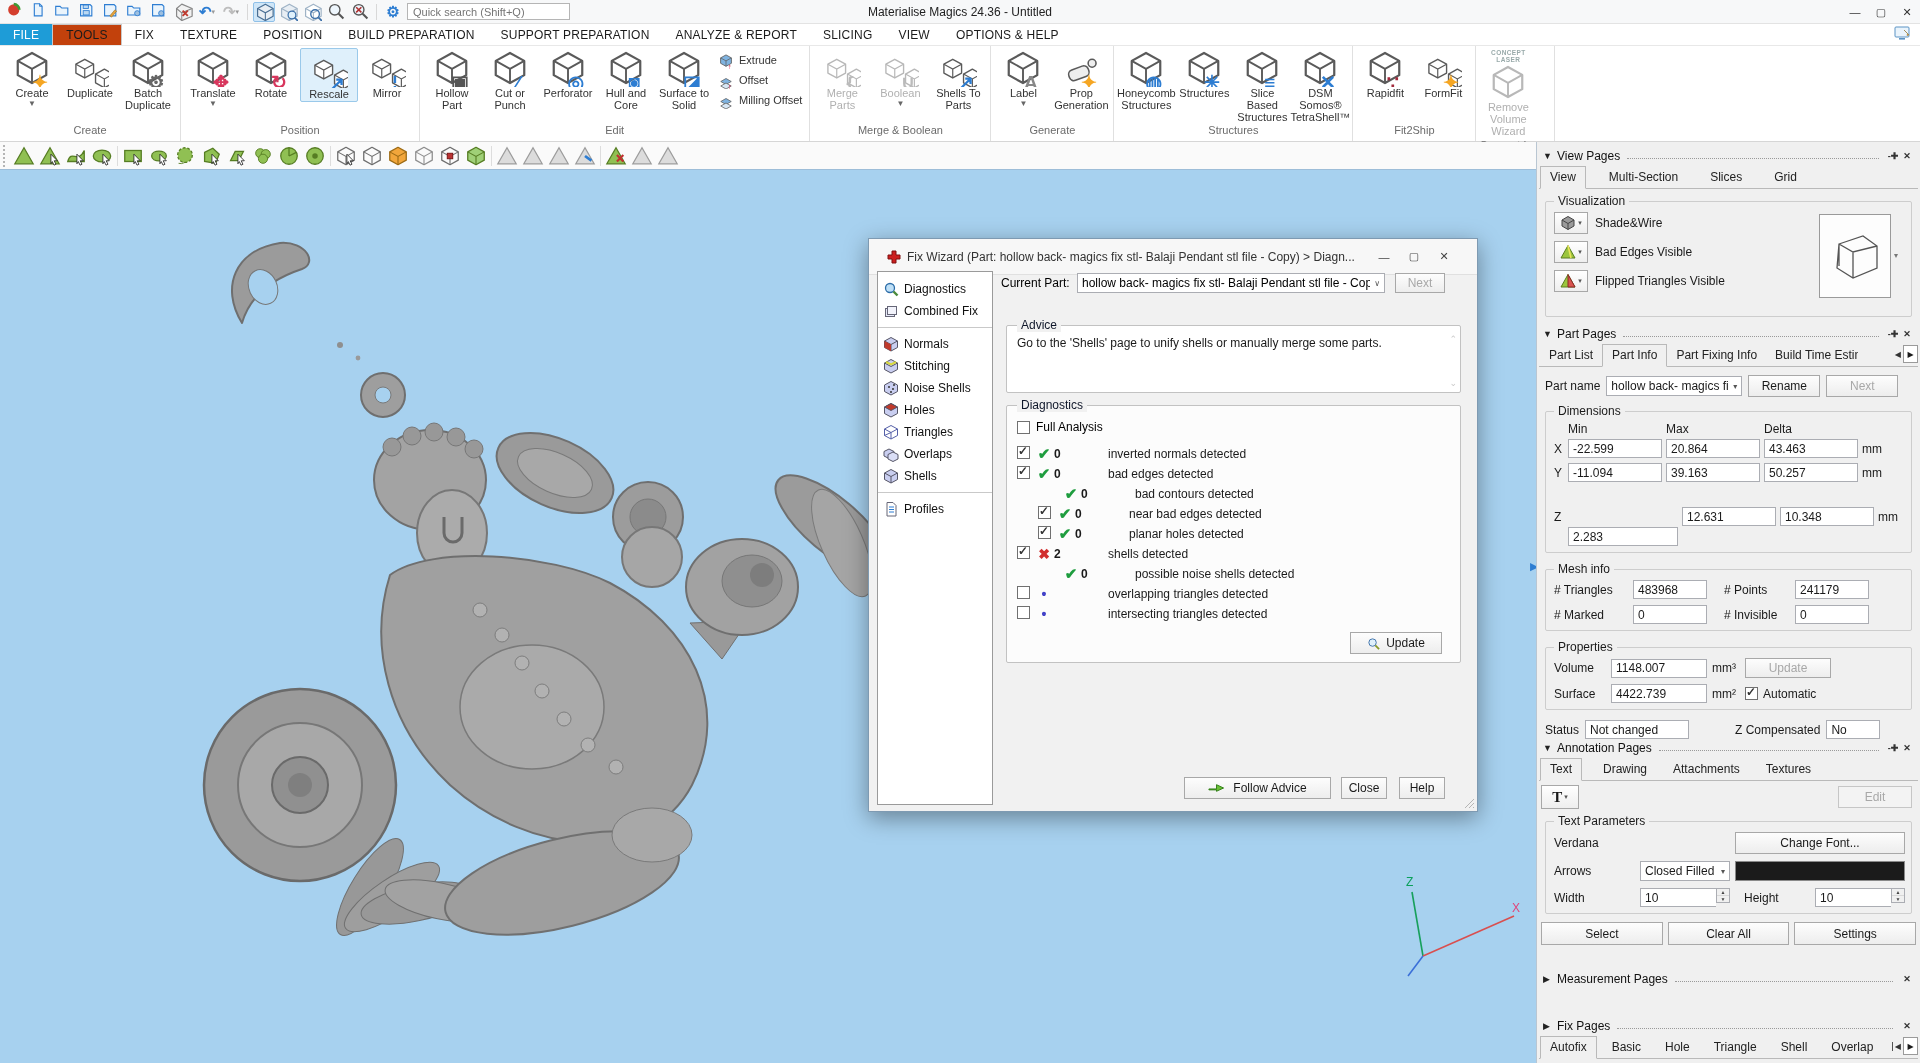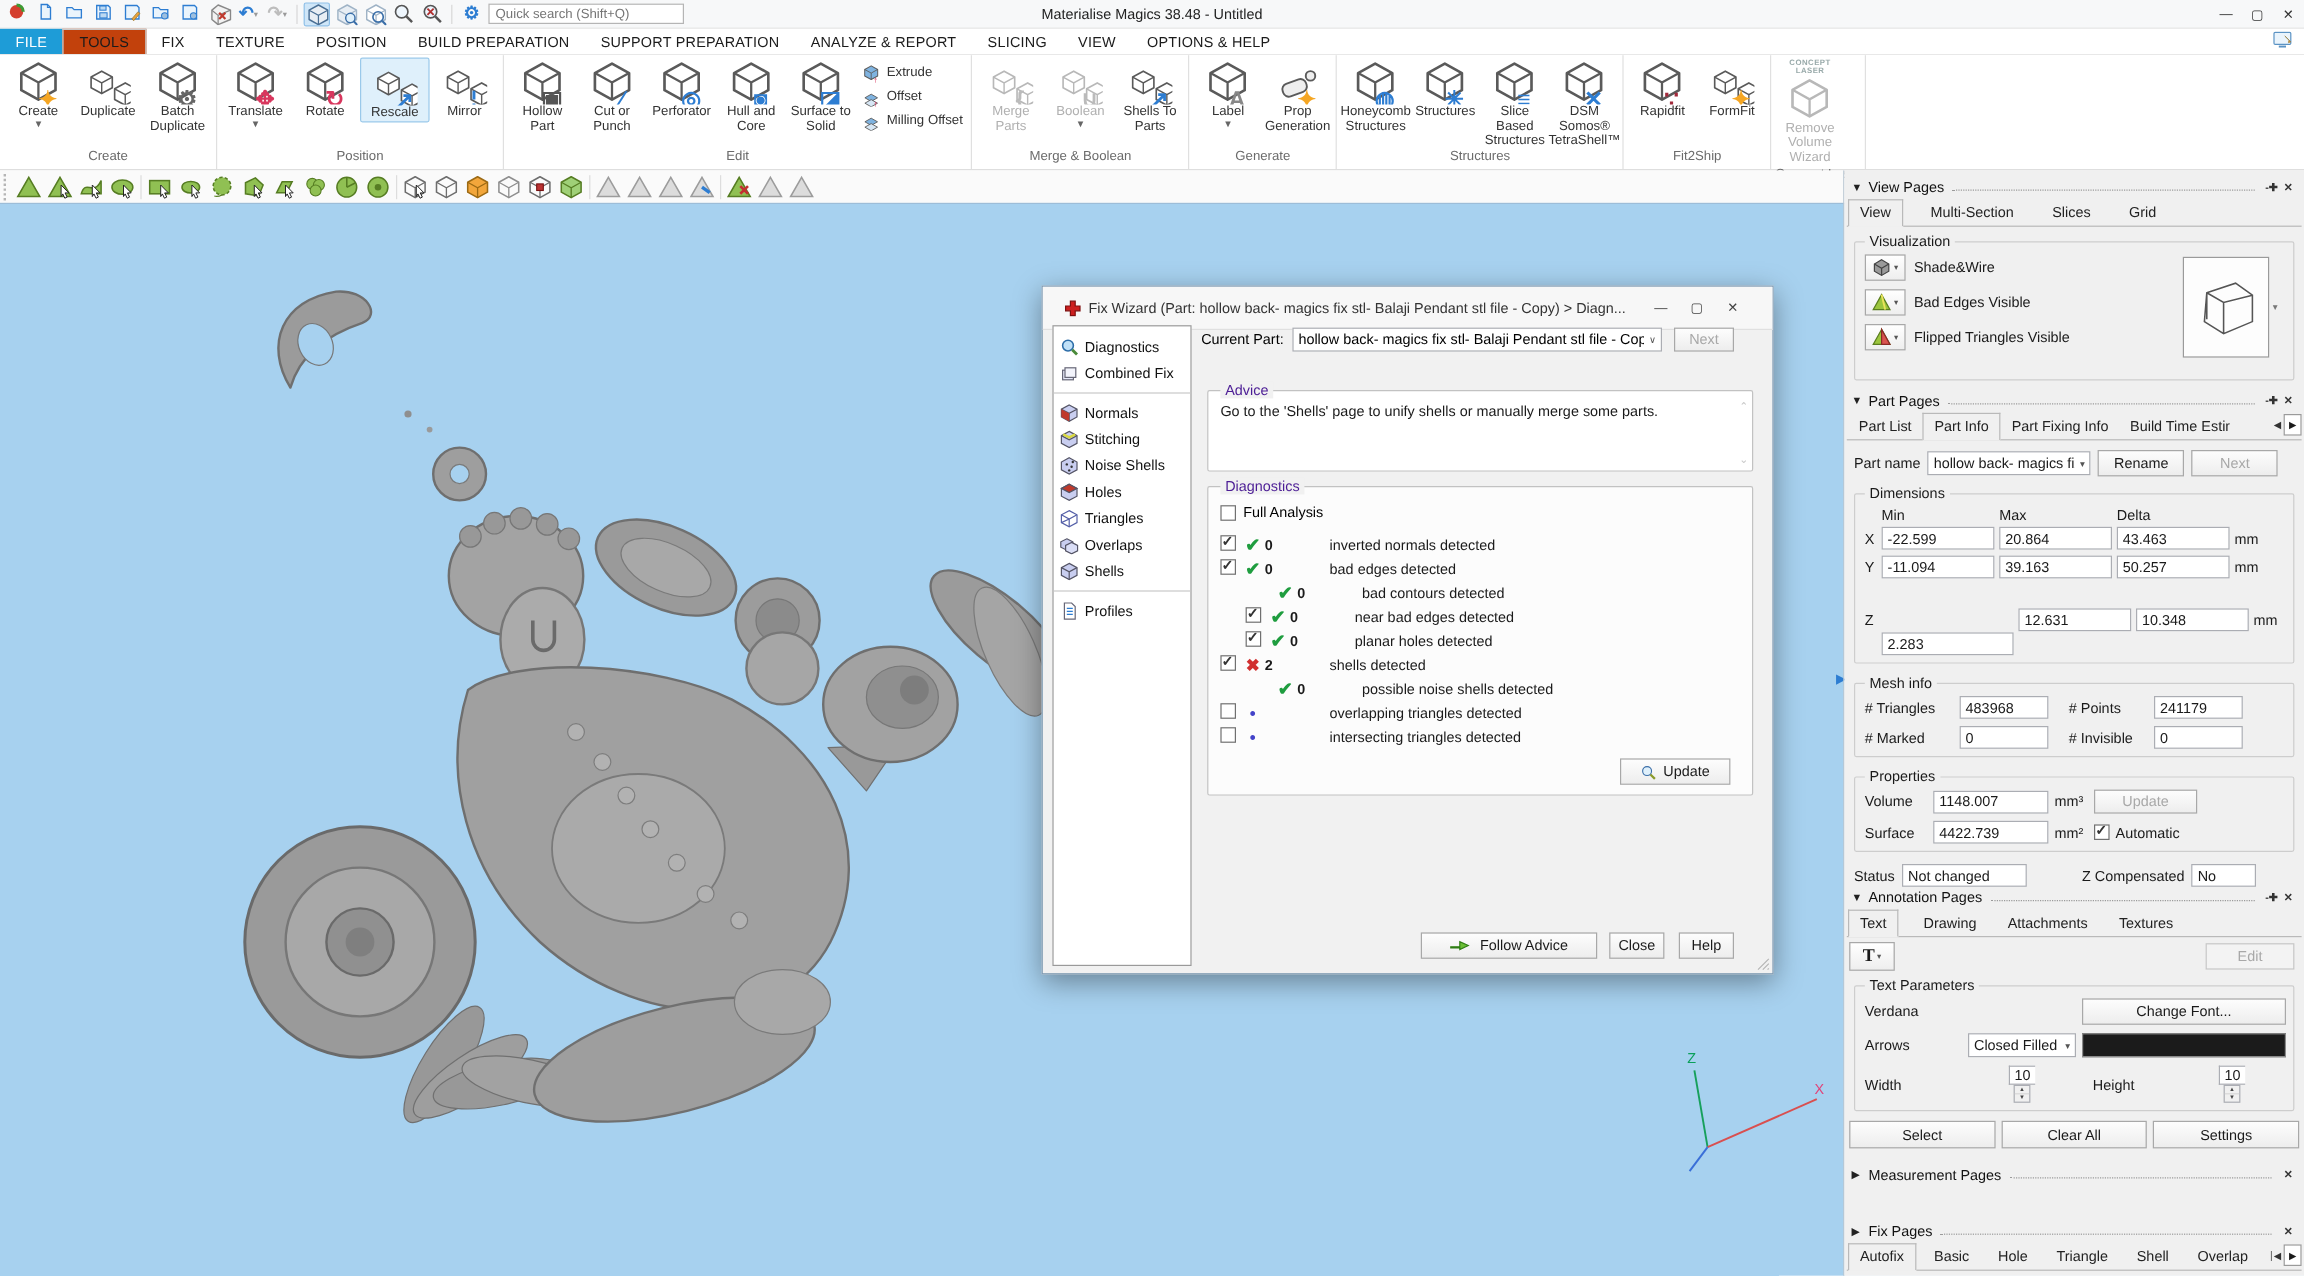--- a/index.html
+++ b/index.html
@@ -69,40 +69,40 @@
   .gb .gl { position:absolute; top:-8px; left:8px; background:#f0f0f0; padding:0 4px; font-size:12px; color:#1a1a1a; }
   .inp { background:#fff; border:1px solid #abadb3; height:19px; font-size:12px; padding:0 4px; display:flex; align-items:center; white-space:nowrap; overflow:hidden; }
   .btn { background:linear-gradient(#fdfdfd,#ededed); border:1px solid #a8a8a8; font-size:12px; color:#1a1a1a; display:inline-flex; align-items:center; justify-content:center; height:22px; }
   .btn.dis { color:#a8a8a8; }
   .combo { background:#fff; border:1px solid #abadb3; height:20px; display:flex; align-items:center; font-size:12px; padding:0 4px; }
   .combo .cv { flex:1; white-space:nowrap; overflow:hidden; }
   .combo .cc { font-size:8px; color:#555; padding-left:4px; }
   .row { display:flex; align-items:center; }
   .cb { width:13px; height:13px; border:1px solid #707070; background:#fff; display:inline-block; position:relative; flex:none; }
   .cb.ck::after { content:"✓"; position:absolute; left:0px; top:-3px; font-size:12px; color:#333; font-weight:bold; }
-  .spin { display:flex; align-items:center;flex-direction:column; }
+  .spin { display:flex; align-items:flex-start; }
   .spin .inp { flex:1; border-right:none; }
   .spin .sb { width:14px; border:1px solid #abadb3; display:flex; flex-direction:column; }
   .spin .sb span { flex:1; font-size:5px; display:flex; align-items:center; justify-content:center; color:#444; border-bottom:1px solid #d8d8d8; }
   .spin .sb span:last-child { border-bottom:none; }
   .viz-row { display:flex; align-items:center; gap:7px; margin-bottom:7px; }
   .viz-btn { width:34px; height:22px; border:1px solid #a8a8a8; background:linear-gradient(#fff,#eee); display:flex; align-items:center; justify-content:center; gap:2px; }
   .viz-btn .vc { font-size:7px; color:#555; }
 
   
   #dialog { position:absolute; left:868px; top:238px; width:610px; height:574px; background:#f1f1f1; border:1px solid #7e9ab2; box-shadow:0 6px 22px rgba(0,0,0,.38); z-index:50; font-size:12px; }
   #dlg-title { height:36px; background:#f7f7f7; border-bottom:1px solid #e0e0e0; display:flex; align-items:center; padding:0 18px; }
   #dlg-title .dtx { flex:1; font-size:12px; color:#333; white-space:nowrap; overflow:hidden; margin-left:6px; }
   .dwc { width:30px; height:22px; display:flex; align-items:center; justify-content:center; font-size:11px; color:#444; }
   #dlg-nav { position:absolute; left:8px; top:32px; width:116px; height:534px; background:#fff; border:1px solid #9a9a9a; padding-top:6px; }
   .nav-item { display:flex; align-items:center; gap:5px; height:22px; padding:0 5px; font-size:12px; color:#111; }
   .nav-sep { height:1px; background:#c9c9c9; margin:5px 0; }
   #dlg-content { position:absolute; left:132px; top:30px; width:470px; height:536px; }
   .dgb { border:1px solid #c2c2c2; border-radius:2px; position:absolute; background:#fcfcfc; }
-  .dgb .gl { position:absolute; top:-8px; left:10px; background:#f1f1f1; padding:0 4px; font-size:12px; color:#4c1d95; }
+  .dgb .gl { position:absolute; top:-8px; left:10px; background:#f1f1f1; padding:0 4px; font-size:12px; color:#0f172a; }
   .drow { display:flex; align-items:center; height:20px; margin-left:10px; }
   .drow .st { width:20px; font-weight:bold; text-align:center; flex:none; }
   .st.ok { color:#1f9d3f; font-size:15px; }
   .st.error { color:#d12f2f; font-size:14px; }
   .st.dot { color:#4343c8; font-size:14px; }
   .drow .cnt { width:16px; font-weight:bold; color:#1a1a1a; font-size:12px; flex:none; }
   .drow .dtx { margin-left:38px; color:#1a1a1a; }
   .drow .cbslot { width:17px; flex:none; }
   .ind1 { padding-left:21px; } .ind2 { padding-left:27px; }
 
@@ -205,21 +205,21 @@
           <line x1="13.5" y1="13.5" x2="19" y2="19" stroke="#555" stroke-width="2.4"></line>
           <path d="M6 6 l6 6 M12 6 l-6 6" stroke="#b03030" stroke-width="1.8"></path>
         </svg>
       </span>
       <span class="tb-sep"></span>
       <span class="tbi">
         <span class="uarr" style="color:#2d7dd2">⚙</span>
       </span>
     </div>
   <input id="qsearch" placeholder="Quick search (Shift+Q)" style="">
-  <div id="win-title">Materialise Magics 38.48 - Untitled</div>
+  <div id="win-title">Materialise Magics 24.36 - Untitled</div>
   <div id="win-ctrls">
     <span class="wc">—</span>
     <span class="wc">▢</span>
     <span class="wc">✕</span>
   </div>
 </div>
 
 <div id="menubar">
   <span class="menu-item file">FILE</span>
   <span class="menu-item current">TOOLS</span>

